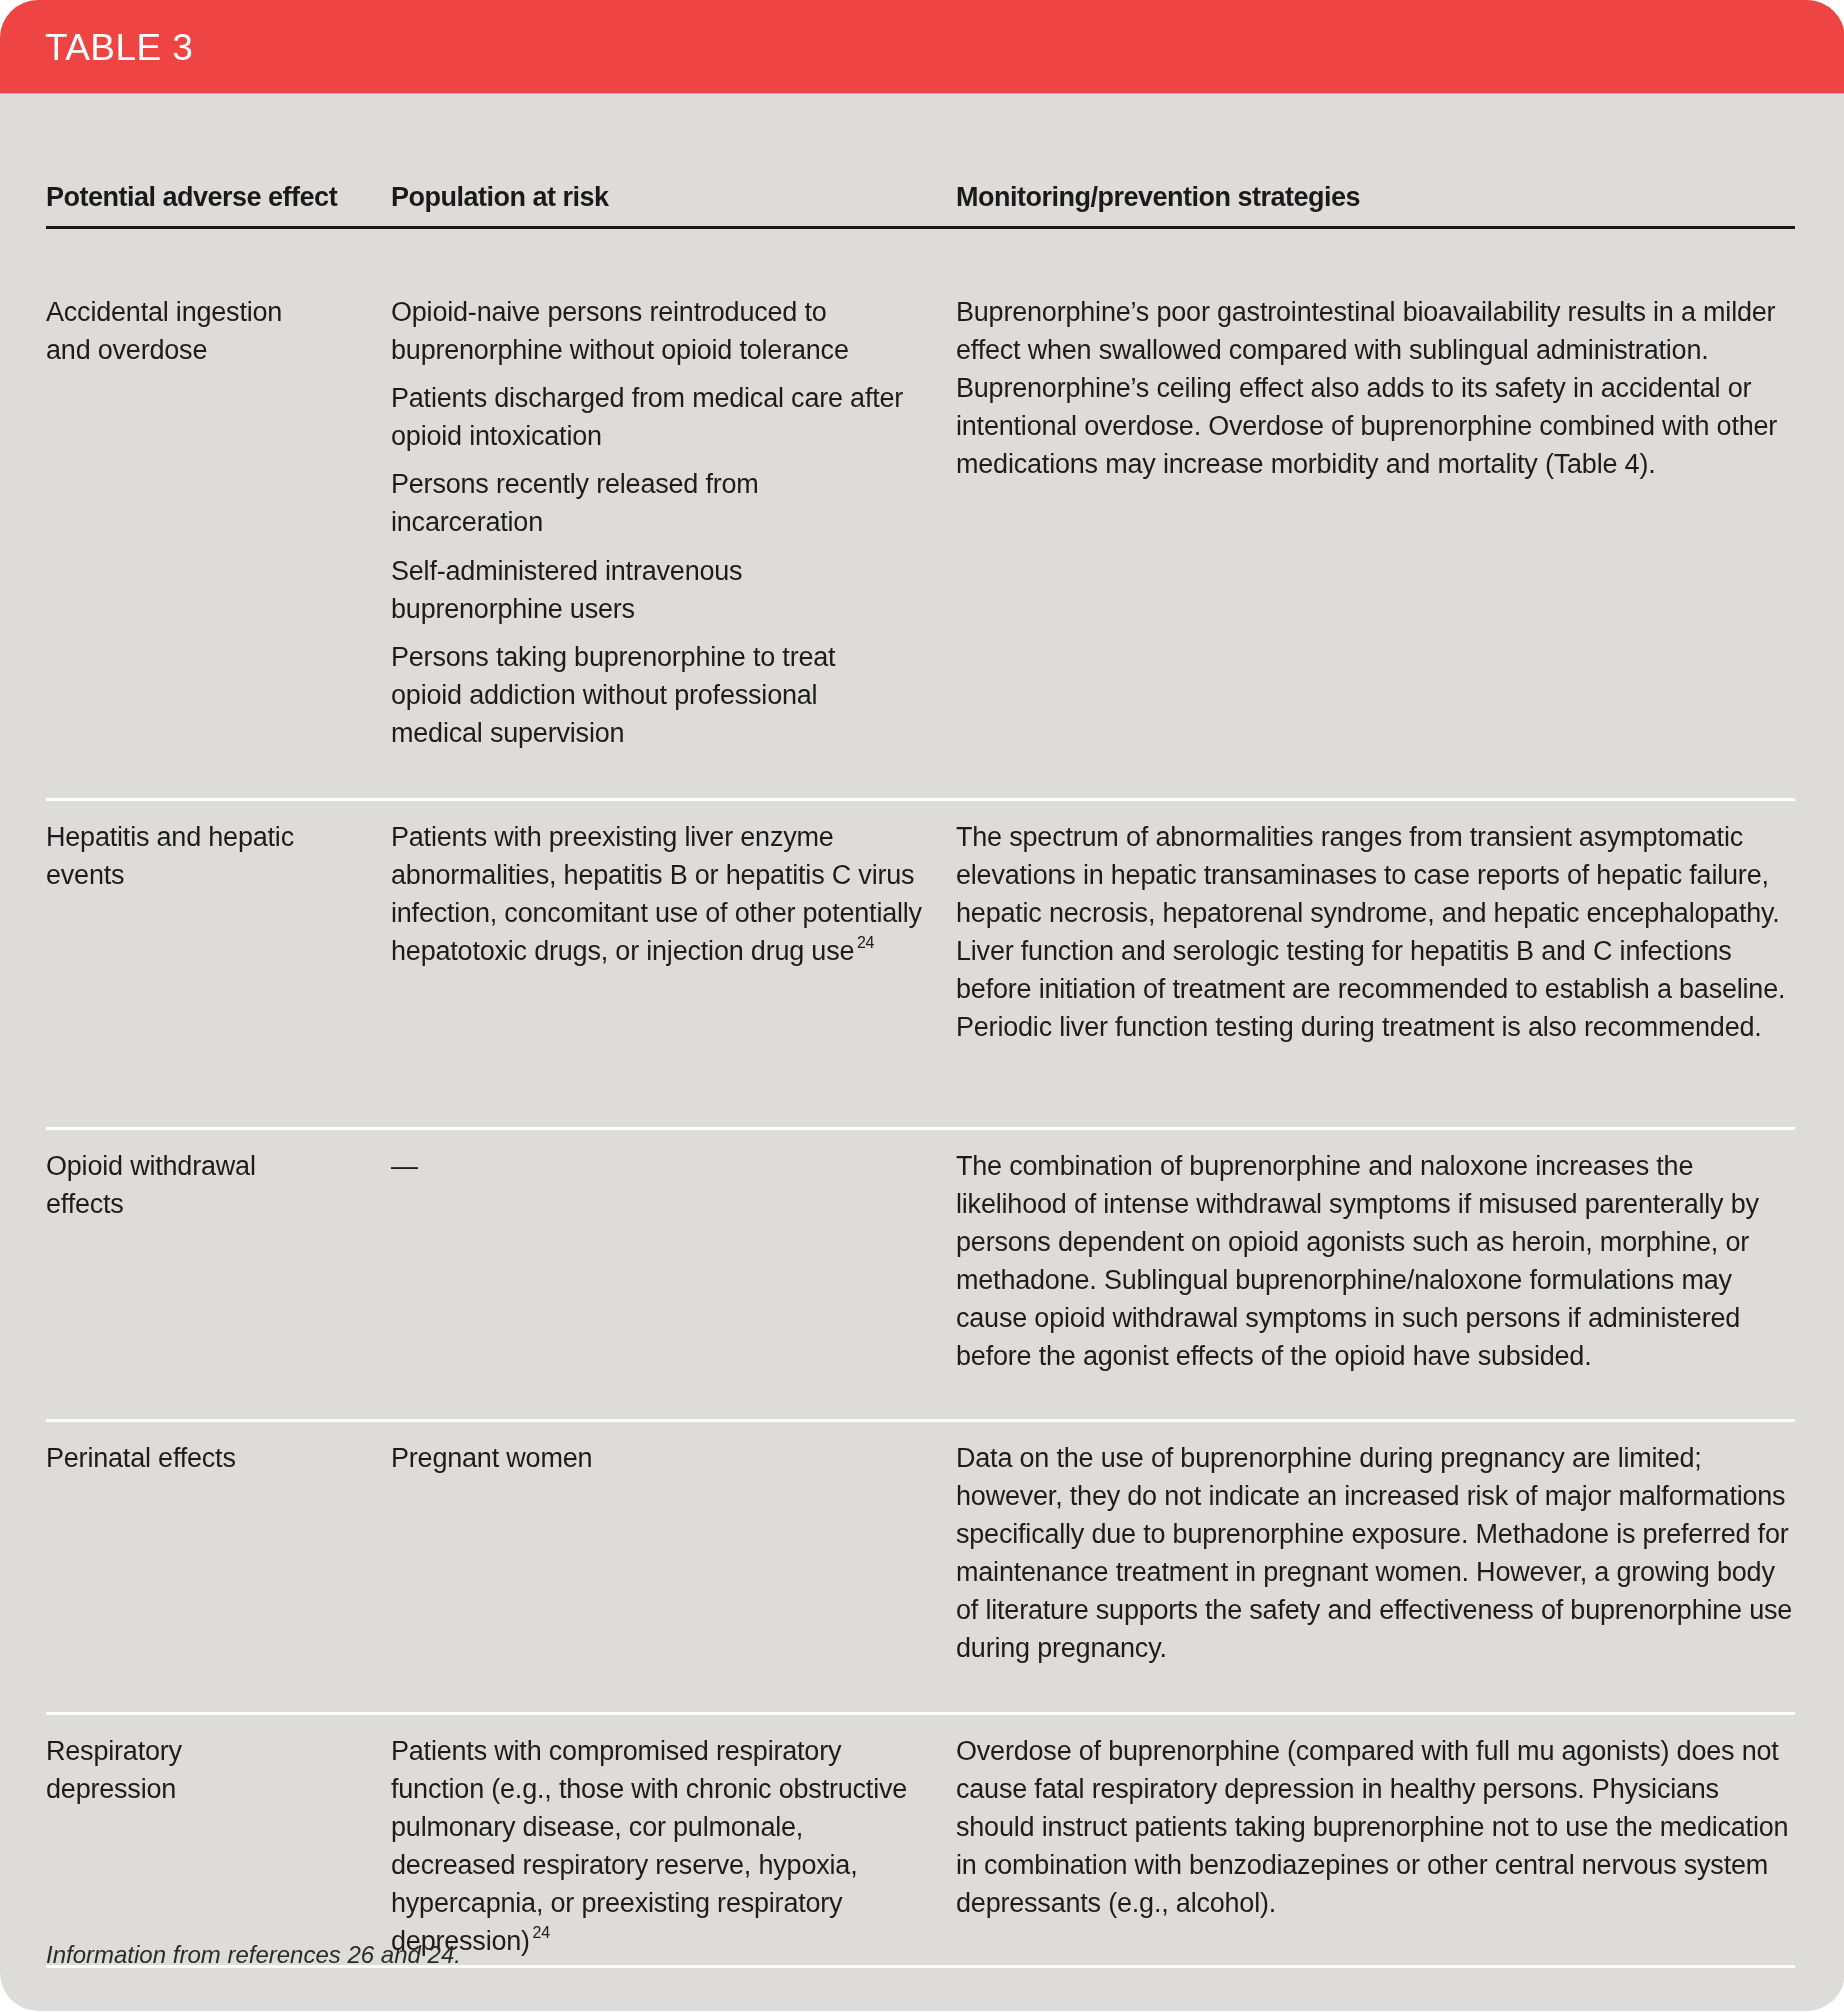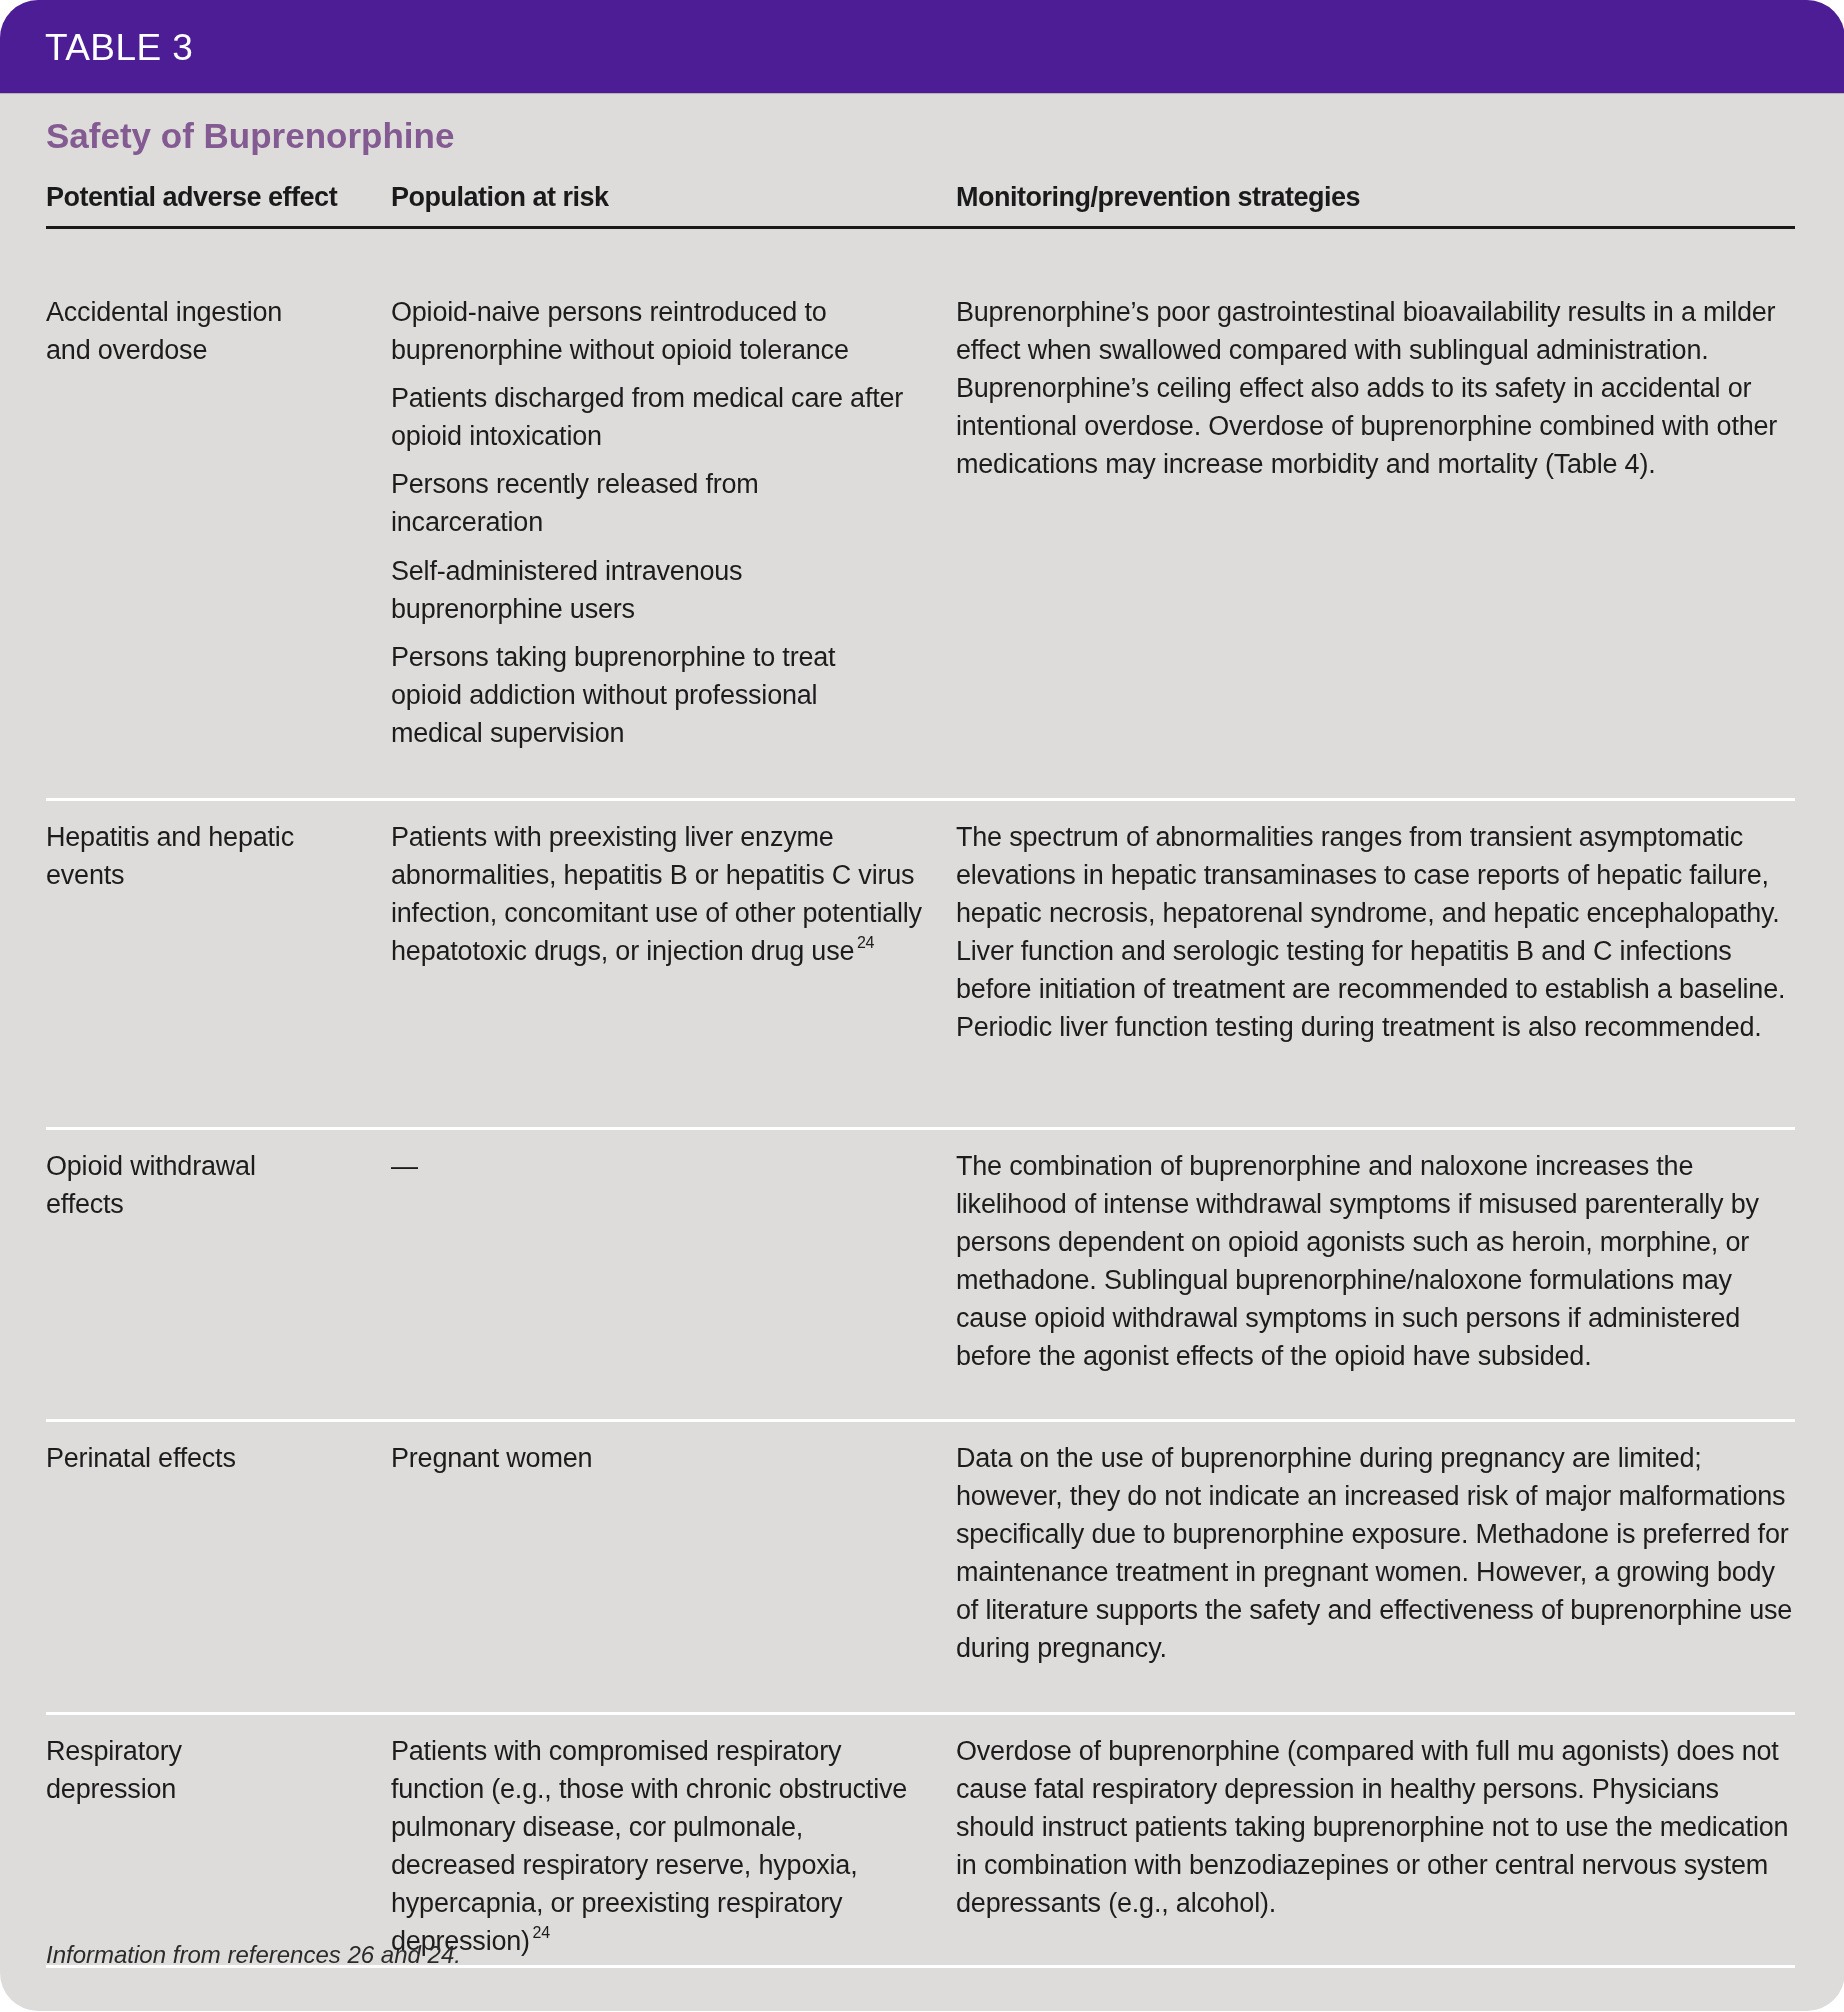--- a/index.html
+++ b/index.html
@@ -23,21 +23,21 @@
       background: #dedcdb;
       border-radius: 38px;
       overflow: hidden;
     }
     .banner {
       position: absolute;
       left: 0;
       top: 0;
       width: 100%;
       height: 93px;
-      background: #4c1d95;
+      background: #ef4444;
       border-bottom: 1.7px solid #b9b1b0;
     }
     .banner-label {
       position: absolute;
       left: 45px;
       top: 26px;
       color: #ffffff;
       font-size: 37px;
       font-weight: normal;
       letter-spacing: 0.4px;
@@ -121,21 +121,20 @@
     }
   </style>
 </head>
 <body>
 
 <div class="card">
   <div class="banner">
     <span class="banner-label">TABLE 3</span>
   </div>
 
-  <div class="table-title">Safety of Buprenorphine</div>
 
   <div class="table">
     <div class="thead">
       <div class="th col1">Potential adverse effect</div>
       <div class="th col3">Monitoring/prevention strategies</div>
       <div class="th col2">Population at risk</div>
     </div>
 
     <div class="row row-1">
       <div class="cell col1" style="width:287px">Accidental ingestion and overdose</div>

